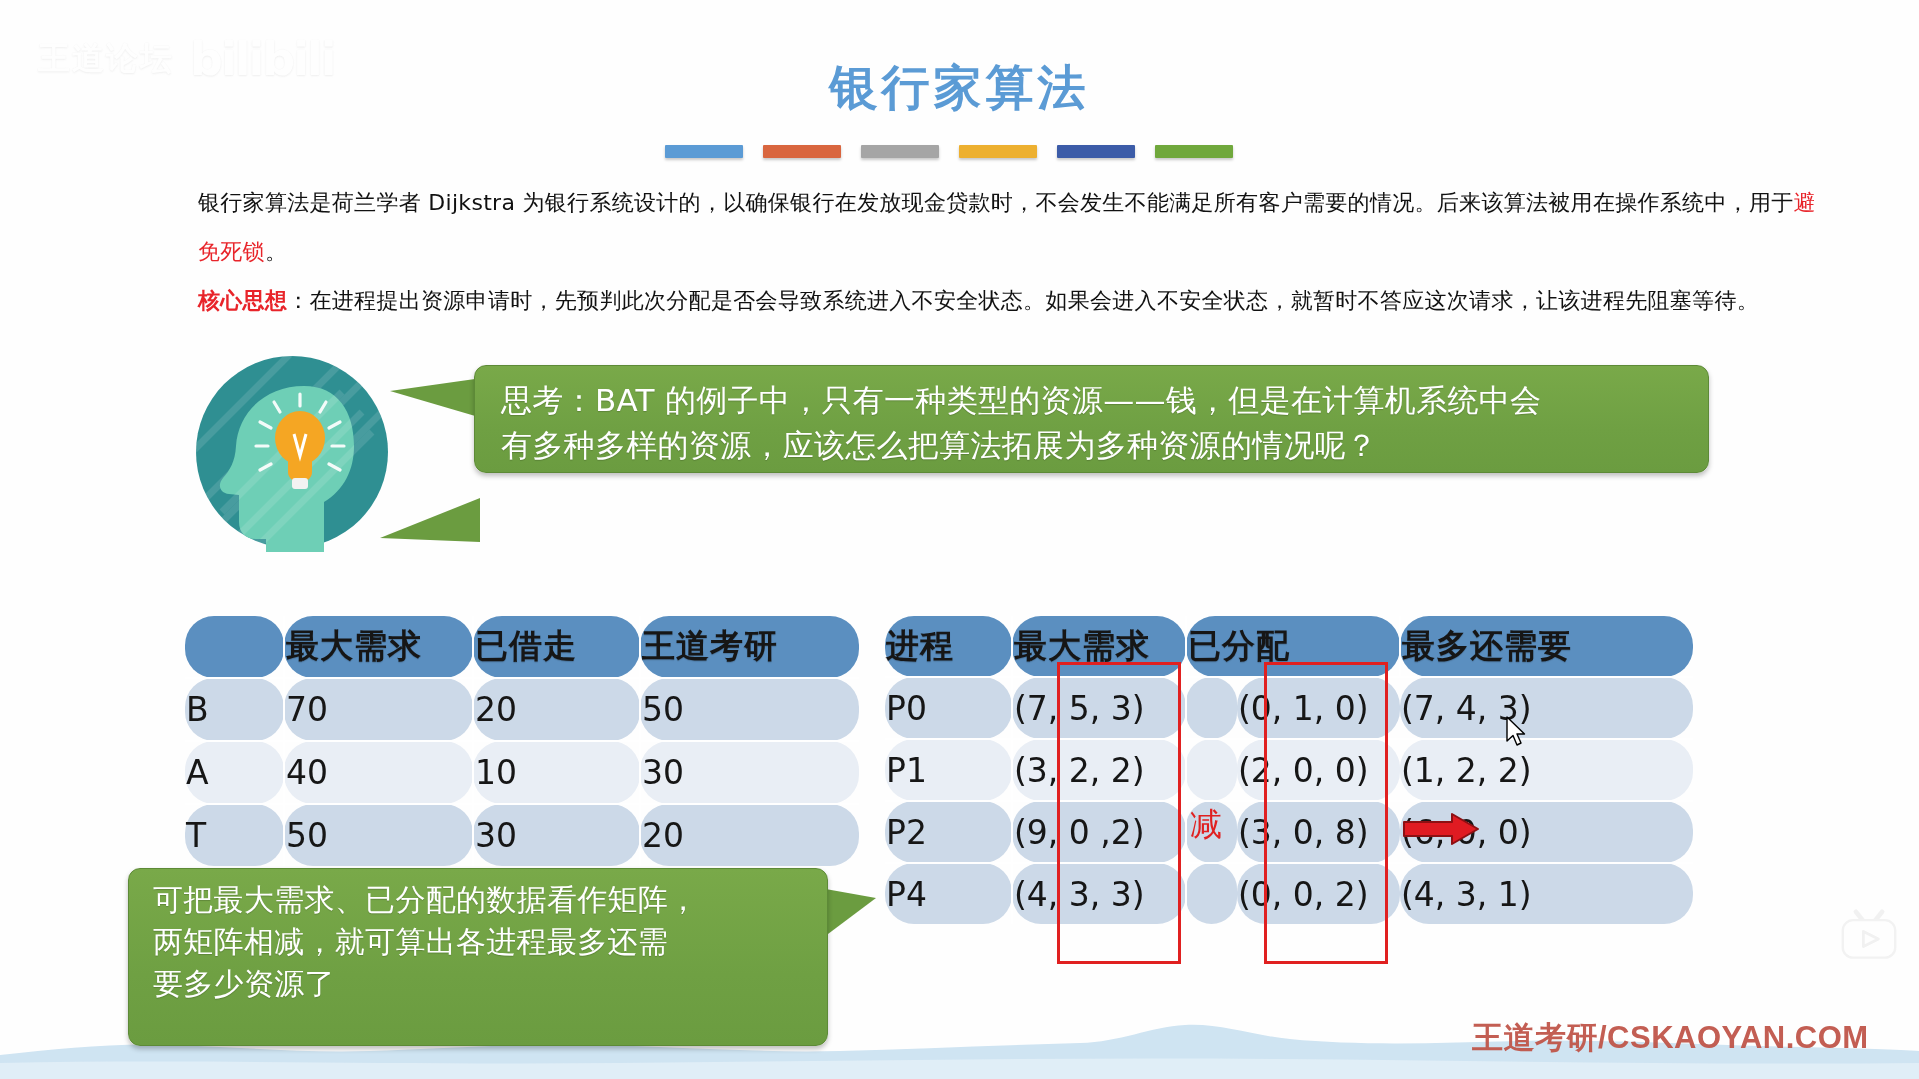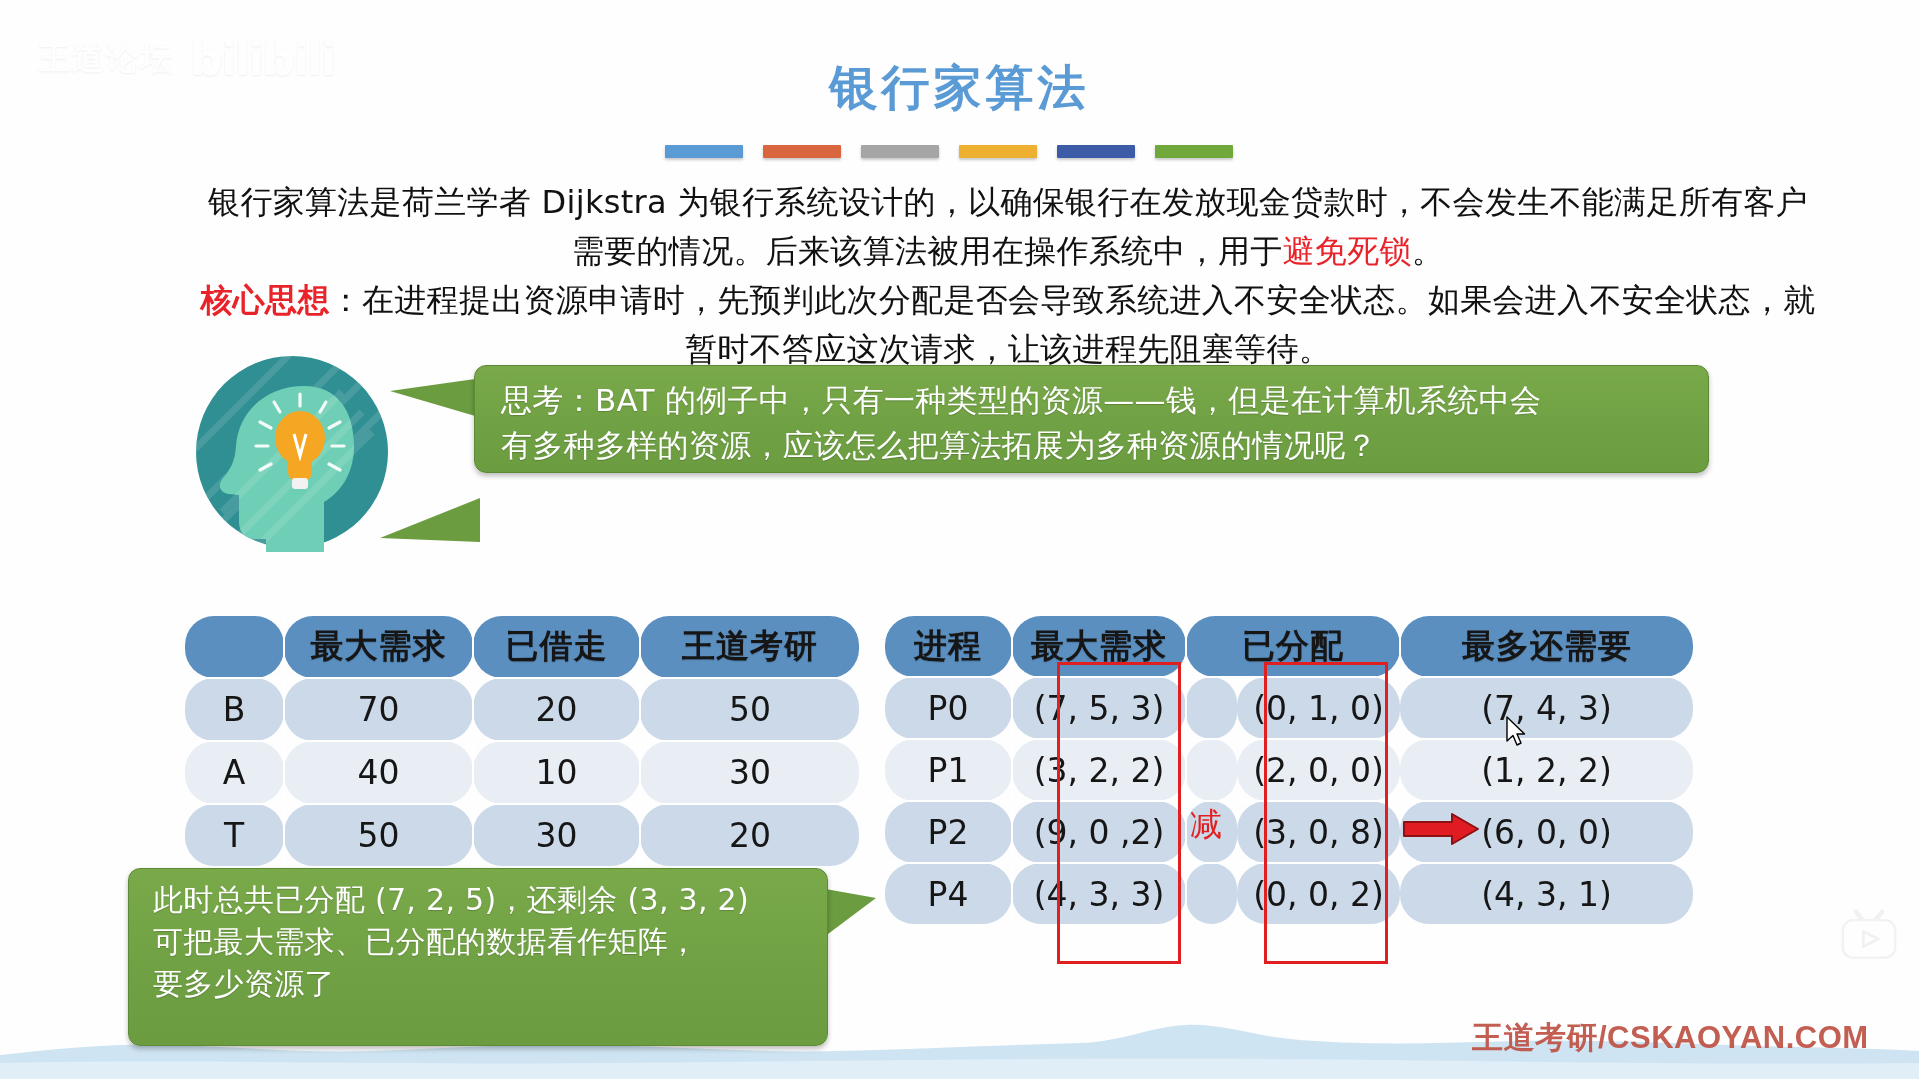--- a/index.html
+++ b/index.html
@@ -59,25 +59,24 @@
     display:flex;gap:20px;
   }
   .title-bars span{
     display:block;width:78px;height:13px;border-radius:1px;
     box-shadow:0 2px 3px rgba(0,0,0,.22);
   }
 
   
   .body-text{
     position:absolute;left:198px;top:178px;width:1620px;
-    font-size:32px;line-height:49px;
+    font-size:22px;line-height:49px;
     color:#111111;
     font-family:"DejaVu Sans",sans-serif;
     letter-spacing:.3px;
-    text-align:center;
   }
   .body-text .red{color:#e8242a;}
   .body-text .red-b{color:#e8242a;font-weight:bold;}
 
   
   .brain-icon{
     position:absolute;left:192px;top:352px;width:200px;height:200px;
   }
 
   
@@ -131,21 +130,21 @@
 
   
   table{border-collapse:collapse;font-family:"DejaVu Sans",sans-serif;}
   .tbl-head td{
     background:#5b8fc0;color:#ffffff;font-size:33px;font-weight:bold;
     text-align:center;letter-spacing:1px;
     border-right:2px solid #ffffff;
     text-shadow:0 1px 1px rgba(0,0,0,.18);
   }
   .tbl td{
-    text-align:center;font-size:33px;color:#161616;
+    text-align:left;font-size:33px;color:#161616;
     border-right:2px solid #ffffff;
     border-bottom:2px solid #ffffff;
     border-radius:29px;
   }
   .row-a td{background:#ccd9e8;}
   .row-b td{background:#e9eef5;}
   .red-val{color:#e01b22;}
 
   .table-left{
     position:absolute;left:185px;top:616px;
@@ -333,18 +332,18 @@
   <svg class="red-arrow" viewBox="0 0 78 34">
     <path d="M2 10 L50 10 L50 2 L76 17 L50 32 L50 24 L2 24 Z" fill="#e01b22" stroke="#8d1013" stroke-width="2" stroke-linejoin="round"></path>
   </svg>
 
   <svg class="cursor" viewBox="0 0 22 32">
     <path d="M2 1 L2 25 L8 19.5 L12 29 L16 27 L12 18 L19.5 18 Z" fill="#ffffff" stroke="#000000" stroke-width="1.4" stroke-linejoin="round"></path>
   </svg>
 
   <div class="tail tail-3"></div>
   <div class="callout callout-3">
-    <div class="txt">此时总共已分配 (7, 2, 5)，还剩余 (3, 3, 2)</div>
     <div class="txt">可把最大需求、已分配的数据看作矩阵，</div>
+    <div class="txt">两矩阵相减，就可算出各进程最多还需</div>
     <div class="txt">要多少资源了</div>
   </div>
 
 </div>
 
 </body></html>

